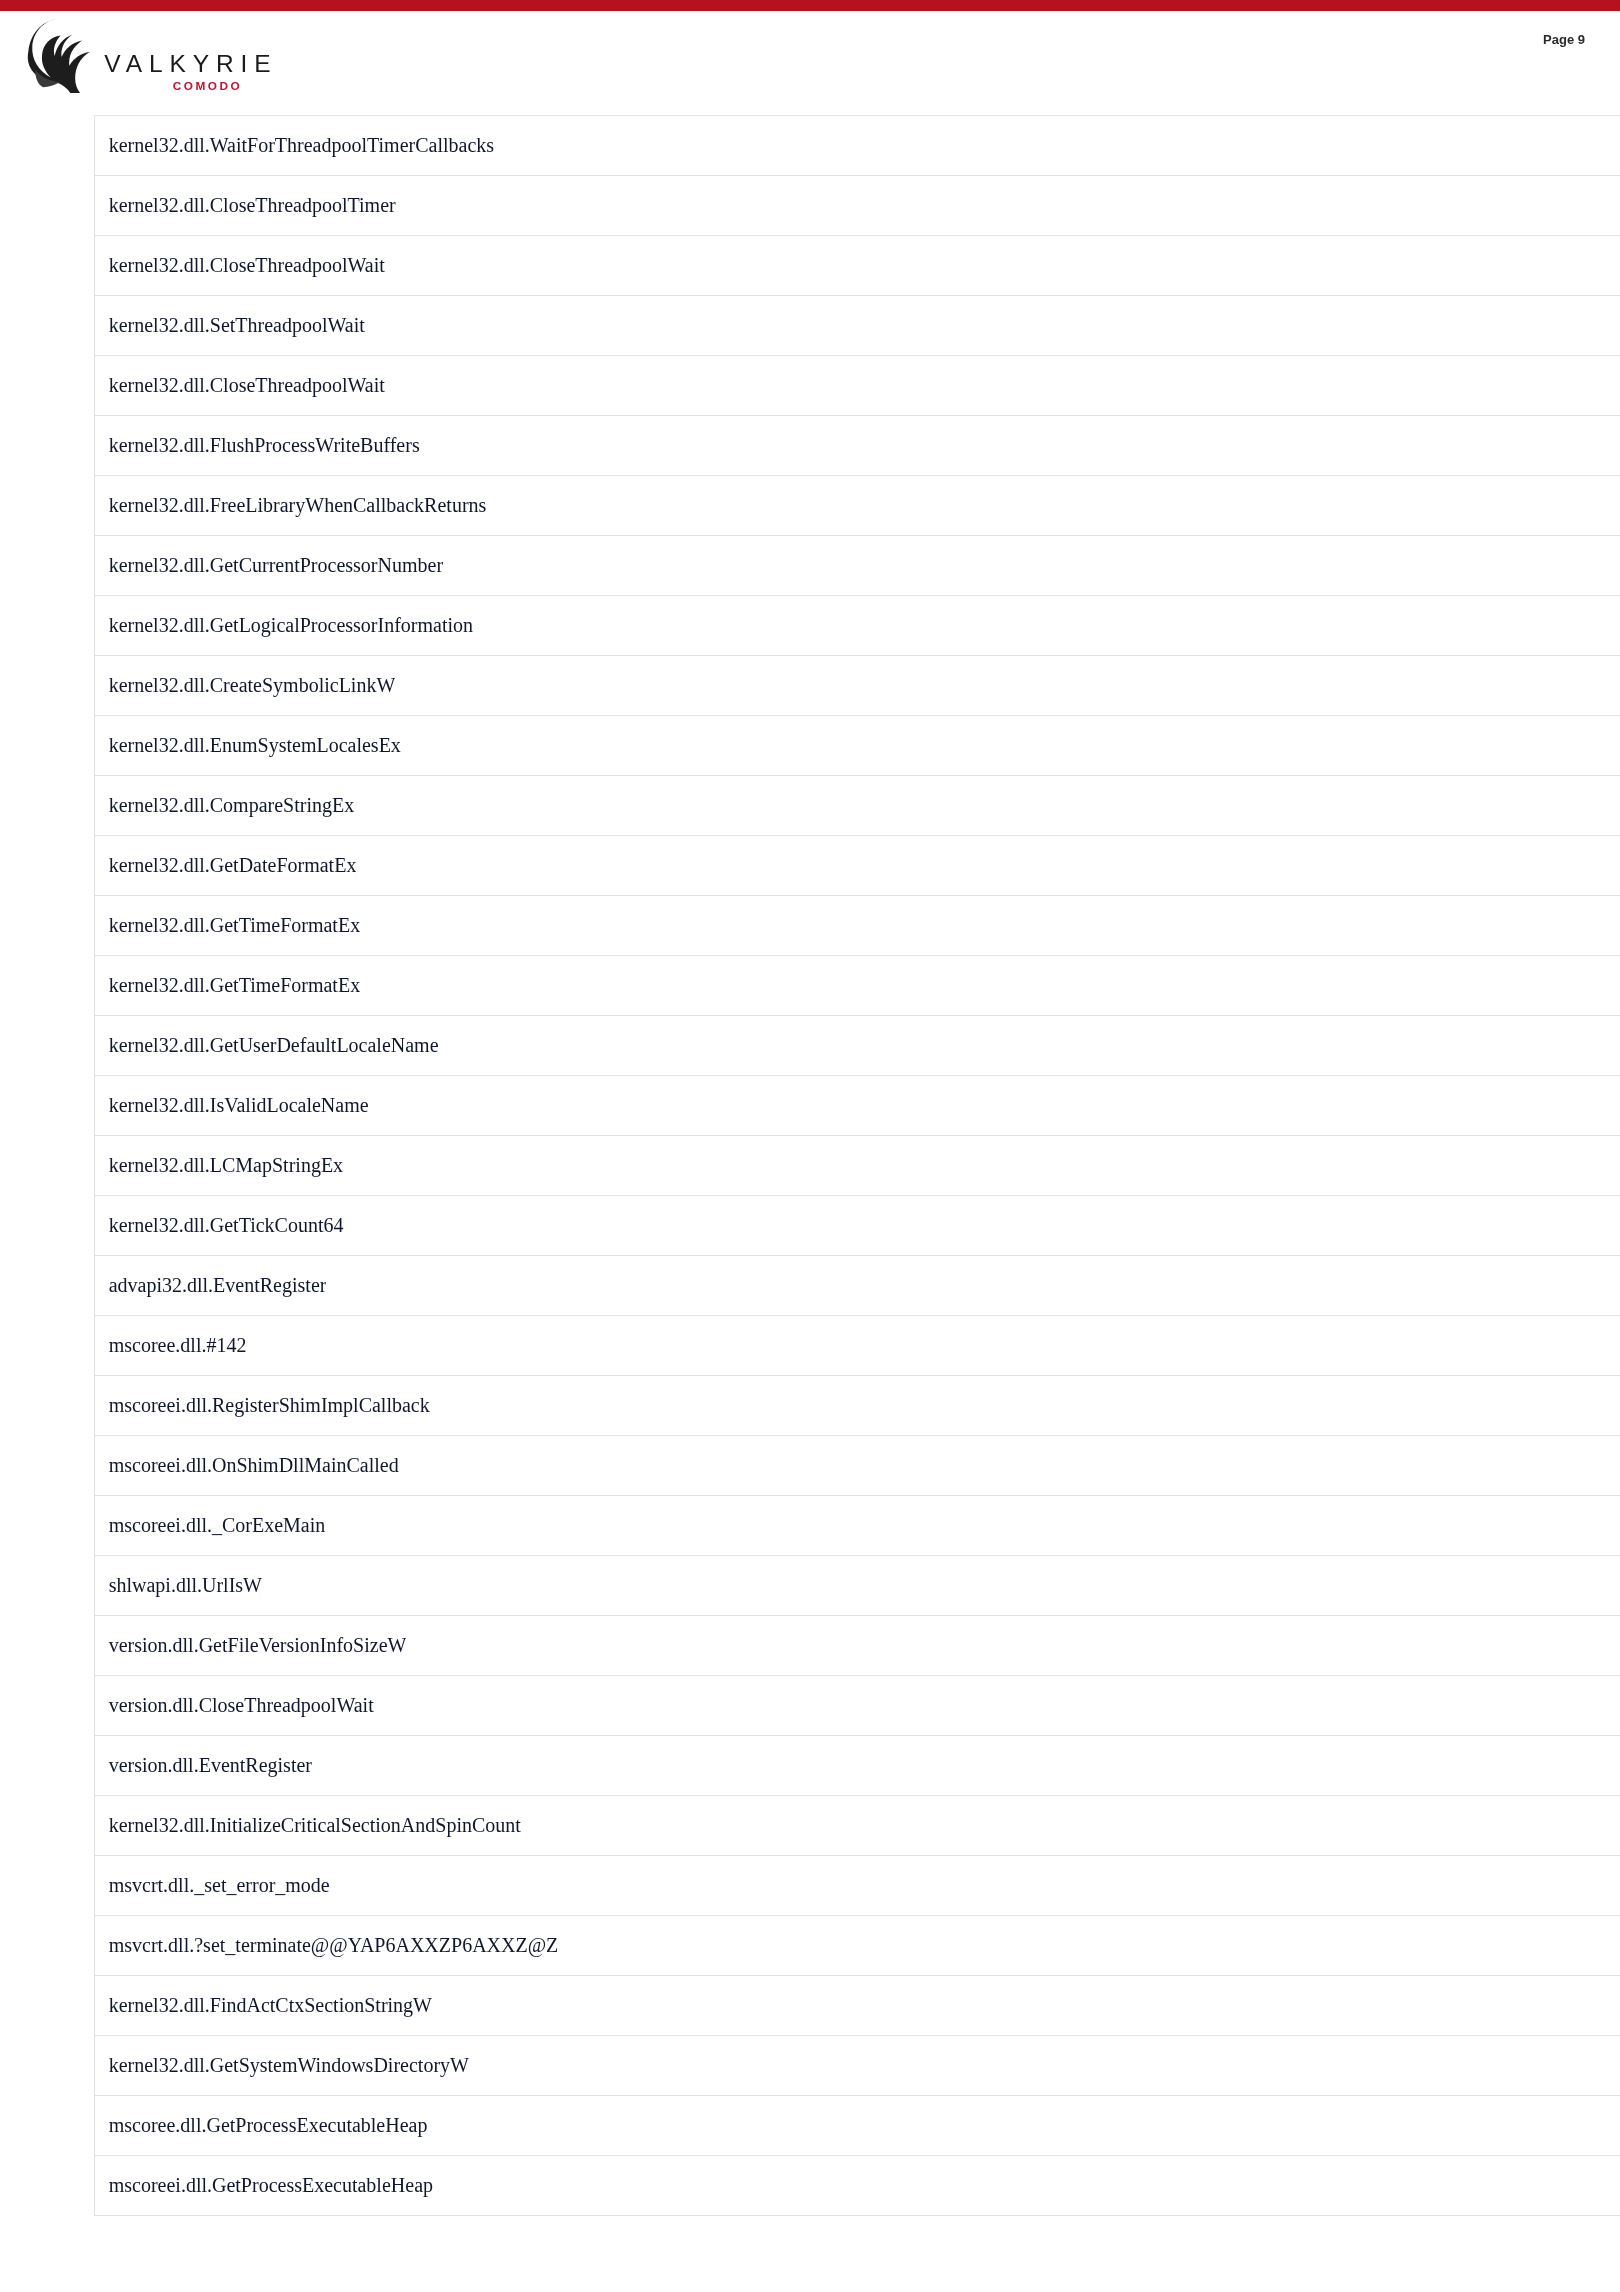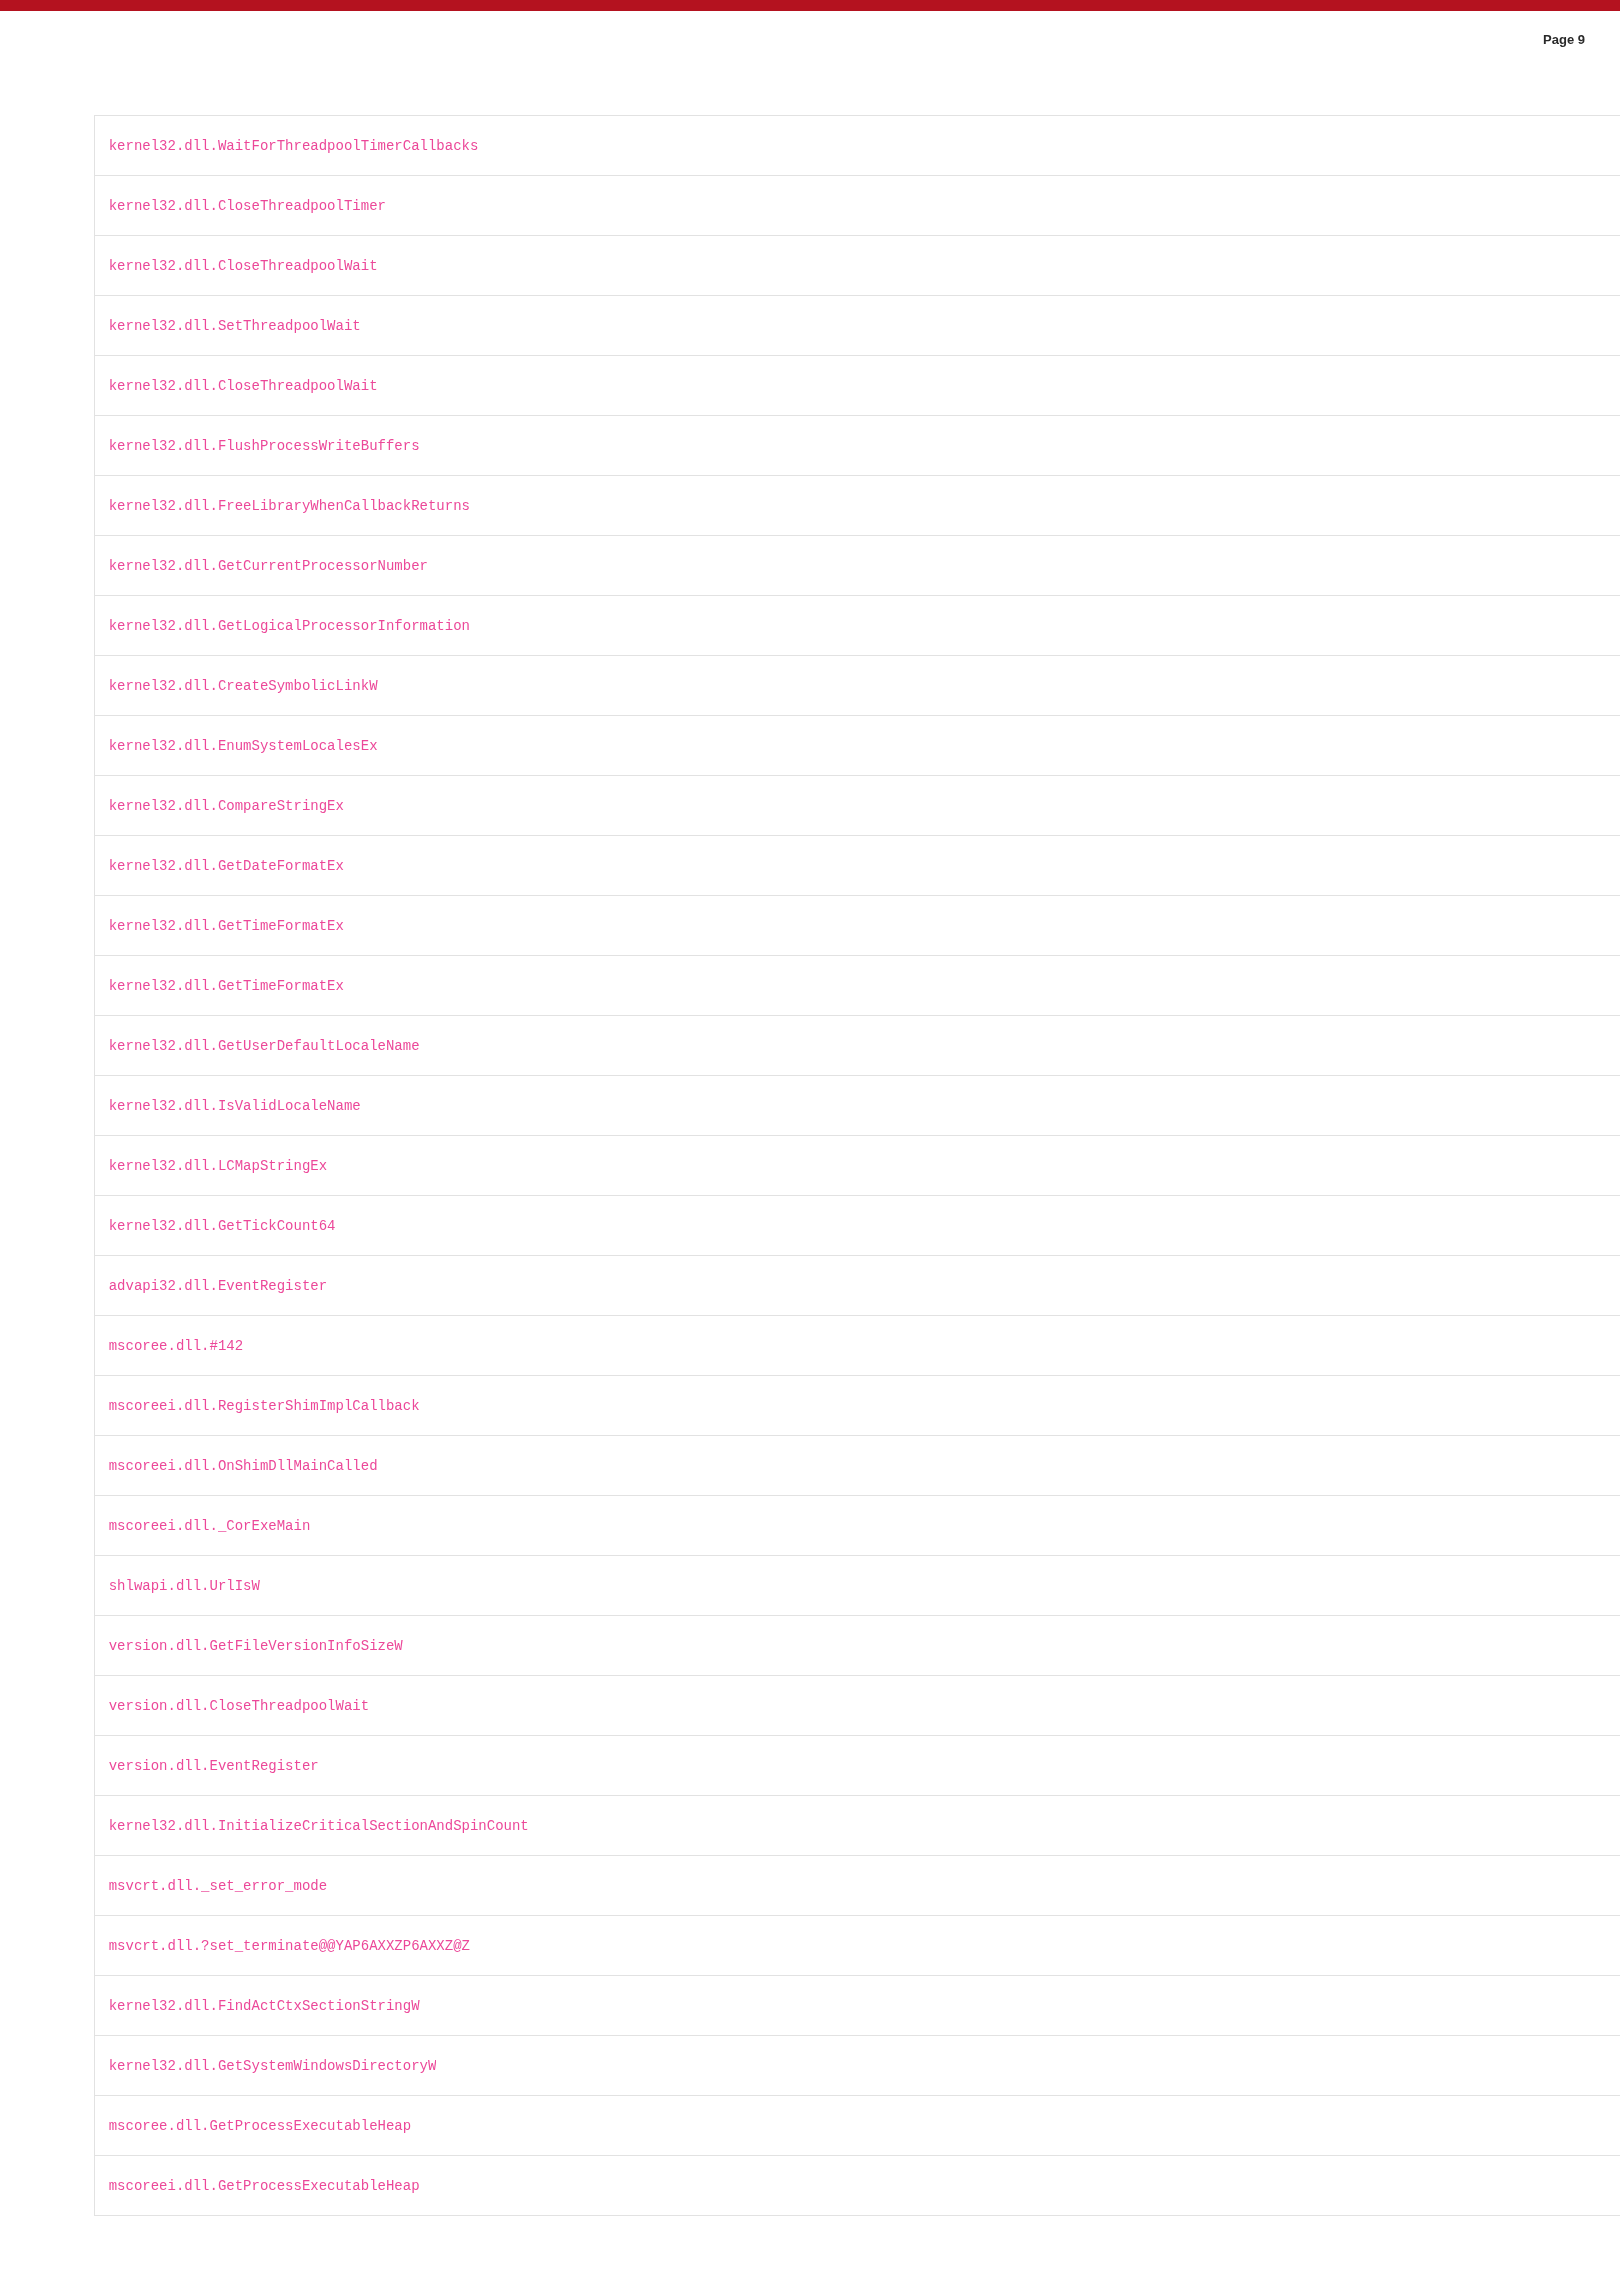--- a/index.html
+++ b/index.html
@@ -93,36 +93,48 @@
     border-bottom: 1px solid #e2e2e2;
     border-left: 1px solid #e2e2e2;
     border-right: 1px solid #e2e2e2;
     box-sizing: border-box;
     display: flex;
     align-items: center;
     background: #ffffff;
   }
   .cell {
     padding-left: 13.7px;
-    font-size: 14px;
-    color: #ec4899;
-    font-family: Liberation Mono, monospace;
+    font-size: 20px;
+    color: #0f172a;
+    font-family: Liberation Serif, serif;
     white-space: nowrap;
     overflow: hidden;
     text-overflow: ellipsis;
   }
 </style>
 </head>
 <body>
 
 <div class="page">
 
   <div class="top-bar"></div>
 
   <div class="header">
+    <div class="logo-wrap">
+      <div class="logo-mark">
+        <svg width="71" height="76" viewBox="0 0 72 78" xmlns="http://www.w3.org/2000/svg">
+          <path d="M30 2 C16 4 6 16 5 30 C4 44 12 56 24 62 C18 56 14 48 15 39 C16 28 24 20 34 19 C28 26 26 33 28 40 C30 30 36 22 46 18 C38 24 34 32 35 41 C39 32 46 26 56 24 C46 31 42 40 43 50 C48 42 55 37 64 36 C54 42 49 52 49 63 C49 69 51 74 54 78 L44 78 C40 72 33 67 24 66 C14 65 6 59 2 50 C0 45 0 40 1 35 C3 17 15 4 30 2 Z" fill="#1d1d1d"></path>
+          <path d="M8 54 C14 62 23 66 33 67 C28 70 22 72 16 72 C11 70 8 63 8 54 Z" fill="#3a3a3a"></path>
+        </svg>
+      </div>
+      <div class="logo-text">
+        <div class="logo-valkyrie">VALKYRIE</div>
+        <div class="logo-comodo">COMODO</div>
+      </div>
+    </div>
     <div class="page-number">Page 9</div>
   </div>
 
   <div class="table" id="api-table">
       <div class="row">
         <div class="cell">kernel32.dll.WaitForThreadpoolTimerCallbacks</div>
       </div>
       <div class="row">
         <div class="cell">kernel32.dll.CloseThreadpoolTimer</div>
       </div>

